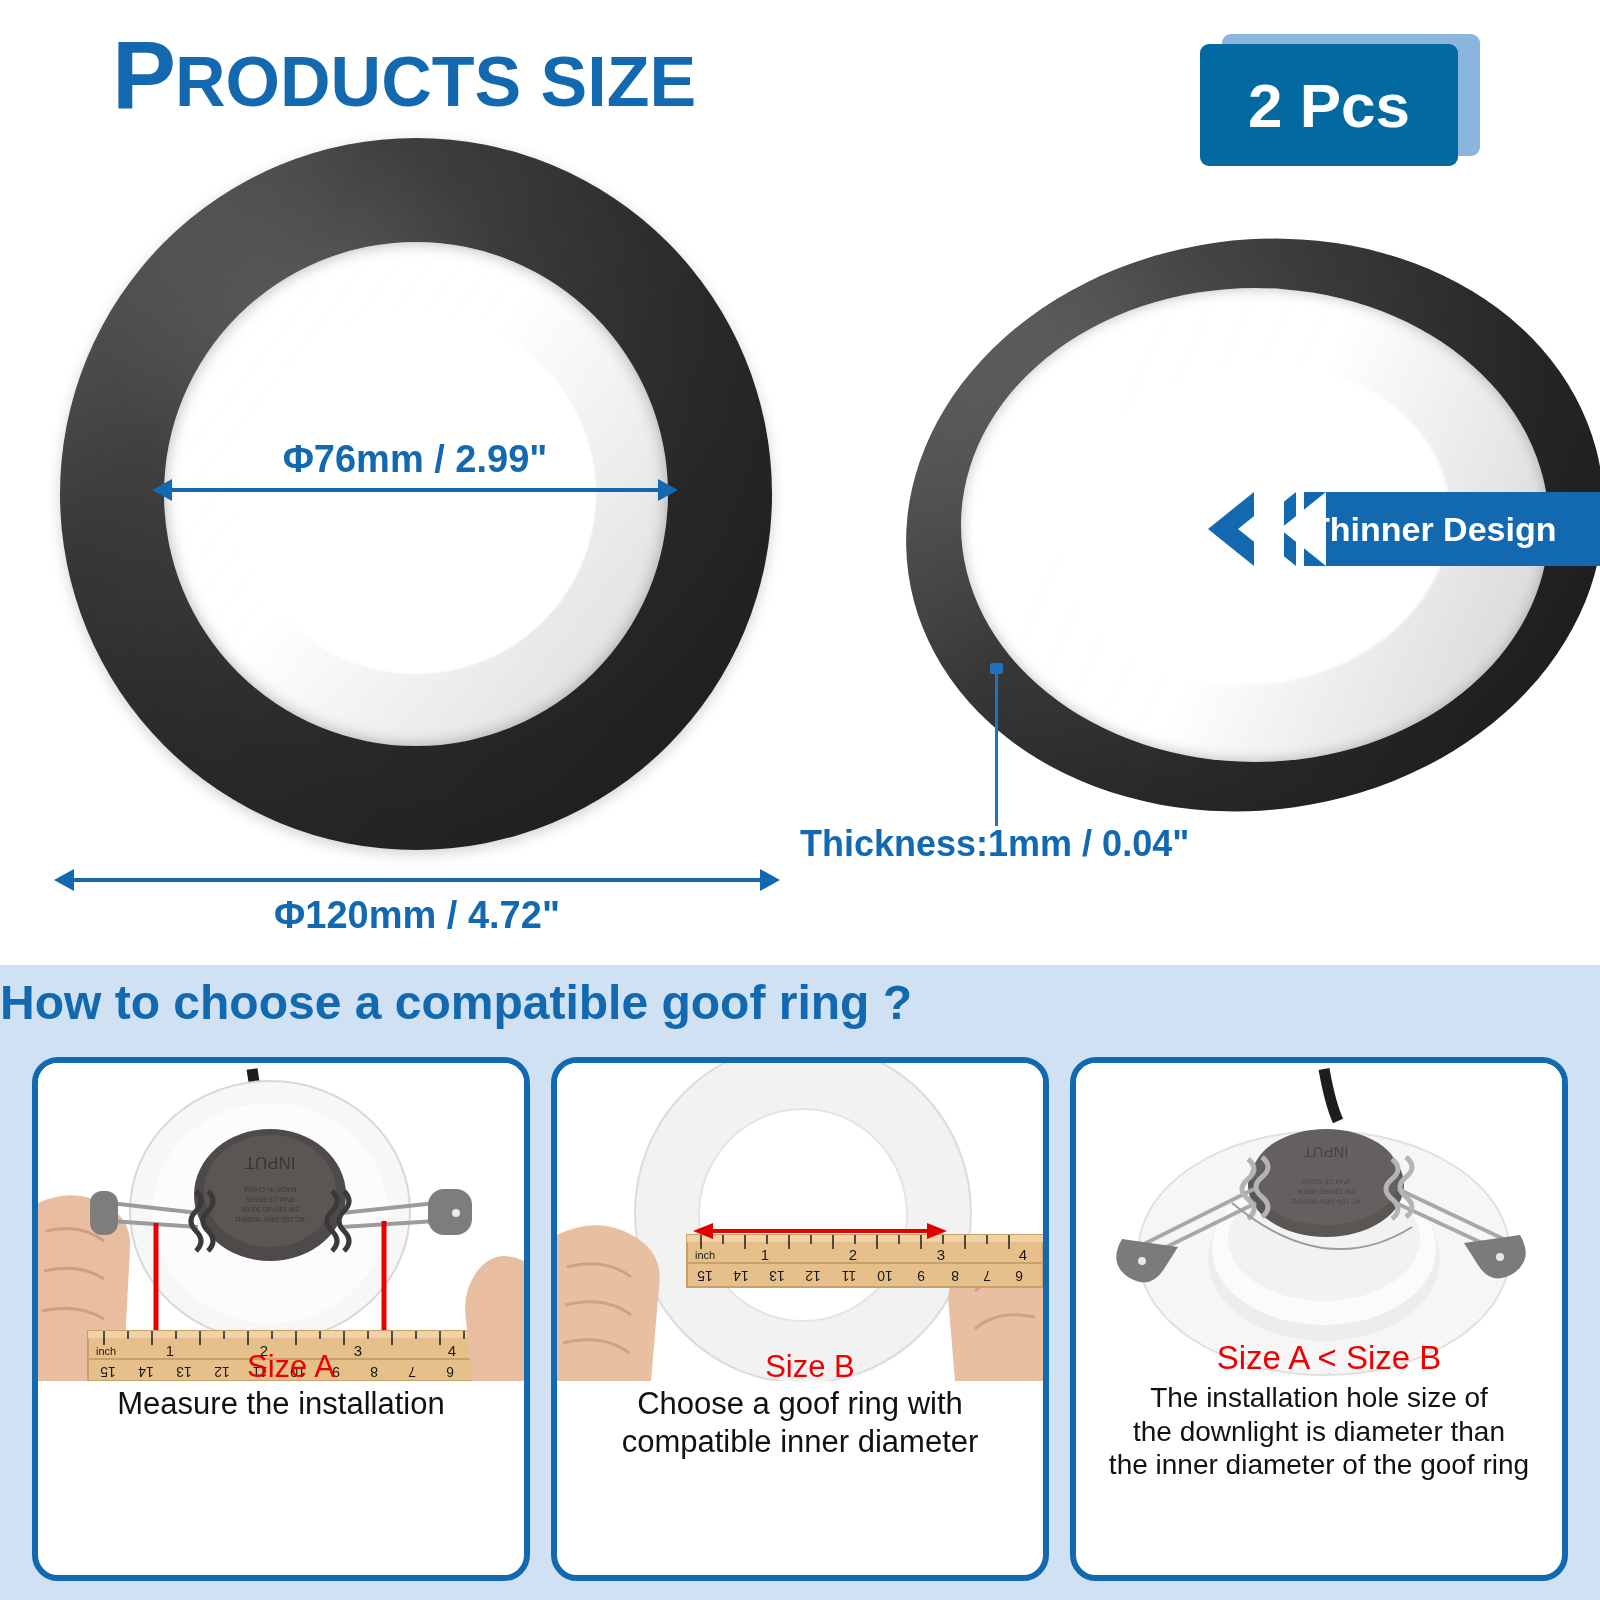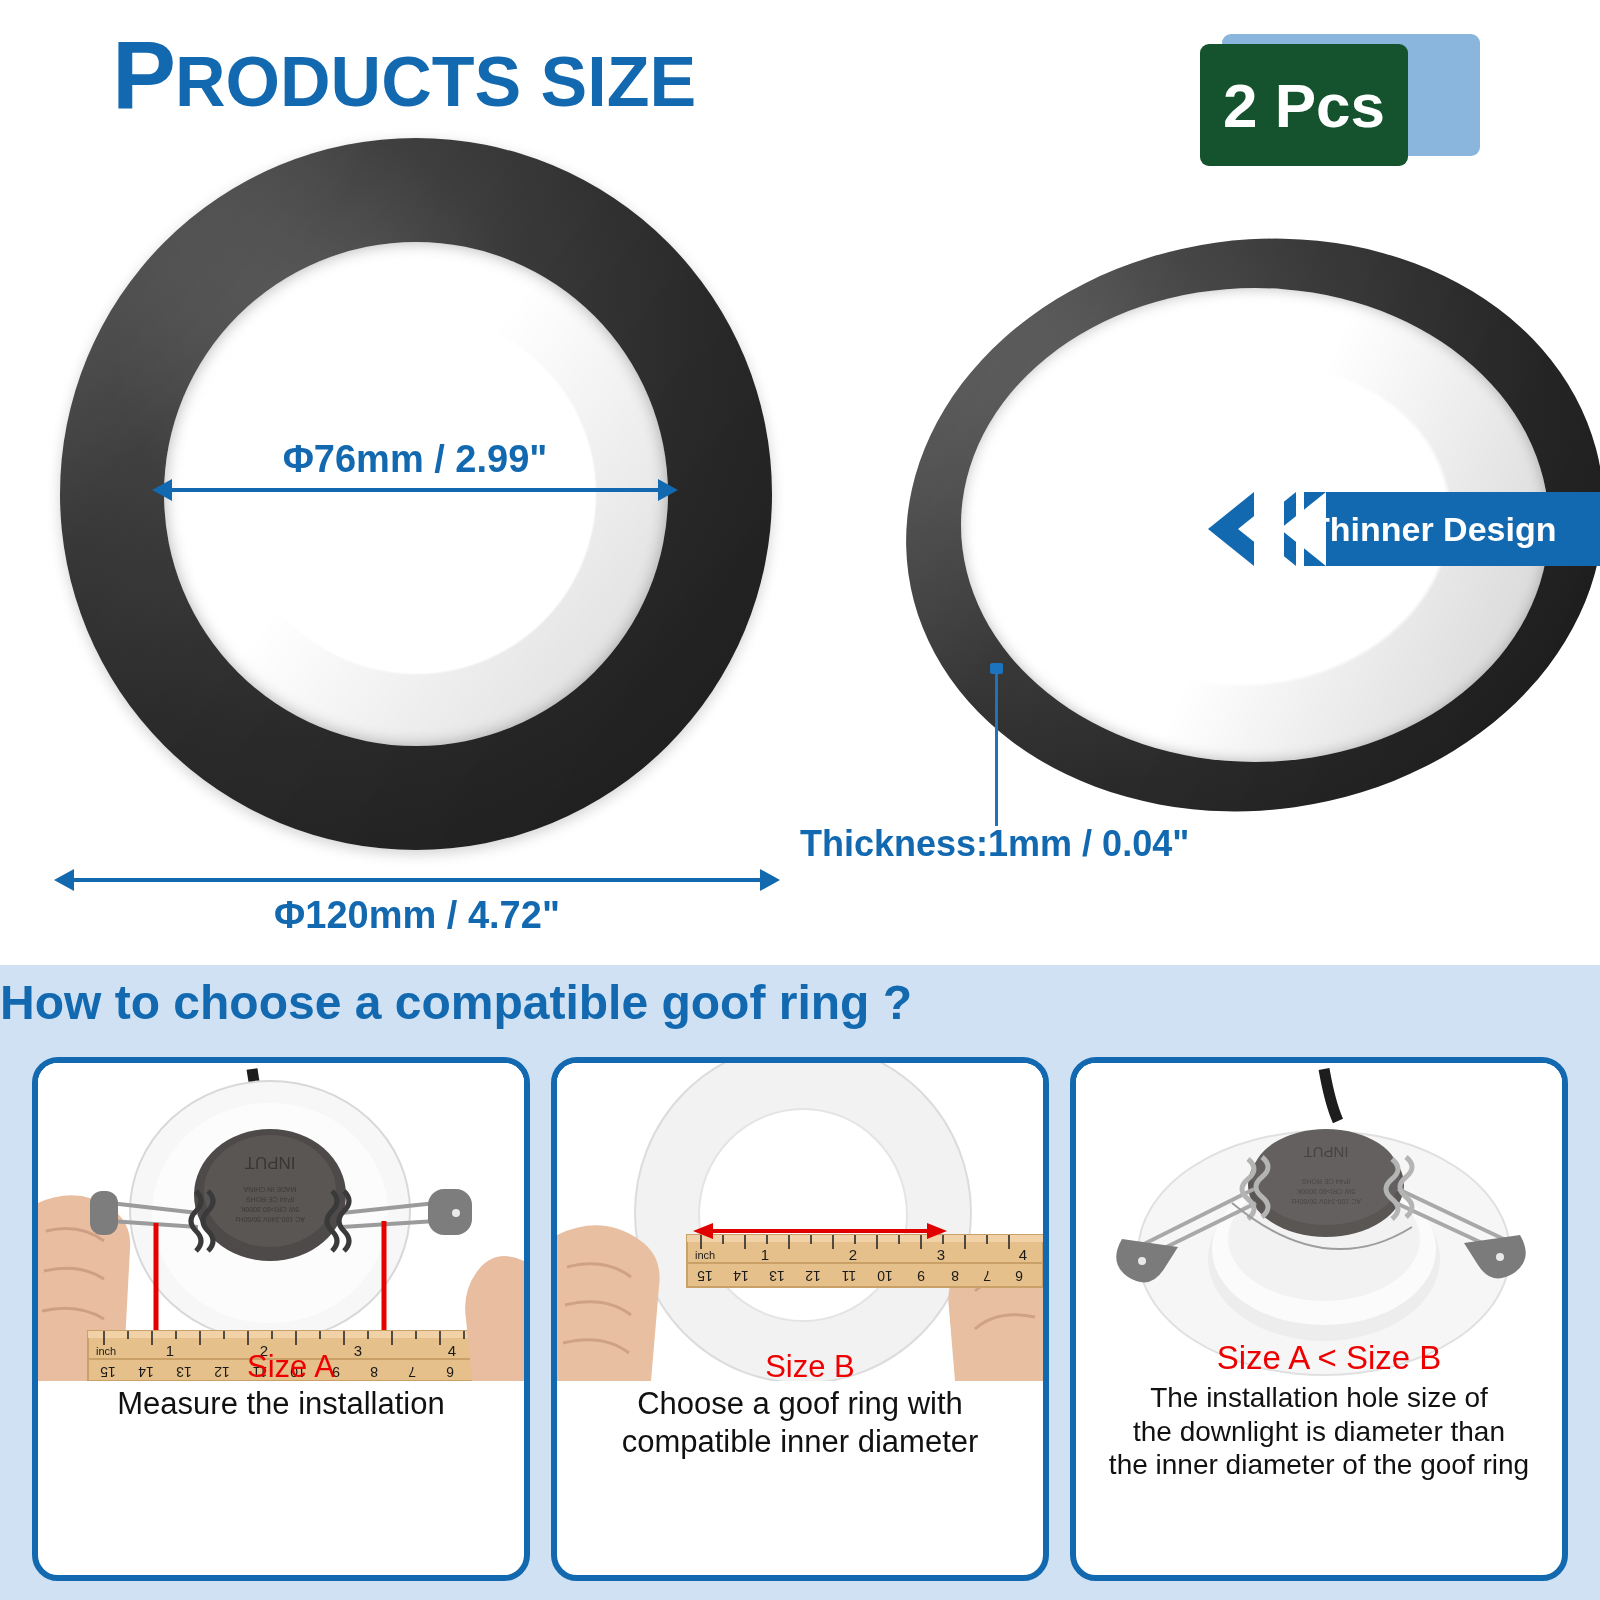--- a/index.html
+++ b/index.html
@@ -27,22 +27,22 @@
 
   
   #qty-badge{
     position:absolute;left:1200px;top:34px;width:280px;height:128px;
   }
   #qty-badge .back-card{
     position:absolute;left:22px;top:0;width:258px;height:122px;
     background:#8ab5dd;border-radius:9px;
   }
   #qty-badge .front-card{
-    position:absolute;left:0;top:10px;width:208px;height:122px;
-    background:#14532d;border-radius:9px;
+    position:absolute;left:0;top:10px;width:258px;height:122px;
+    background:#0369a1;border-radius:9px;
     display:flex;align-items:center;justify-content:center;
   }
   #qty-badge .label{
     color:#ffffff;font-size:62px;font-weight:bold;letter-spacing:0px;
   }
 
   
   #ring-flat-wrap{position:absolute;left:60px;top:138px;width:712px;height:712px;}
   #ring-flat{
     position:absolute;left:0;top:0;width:712px;height:712px;border-radius:50%;

